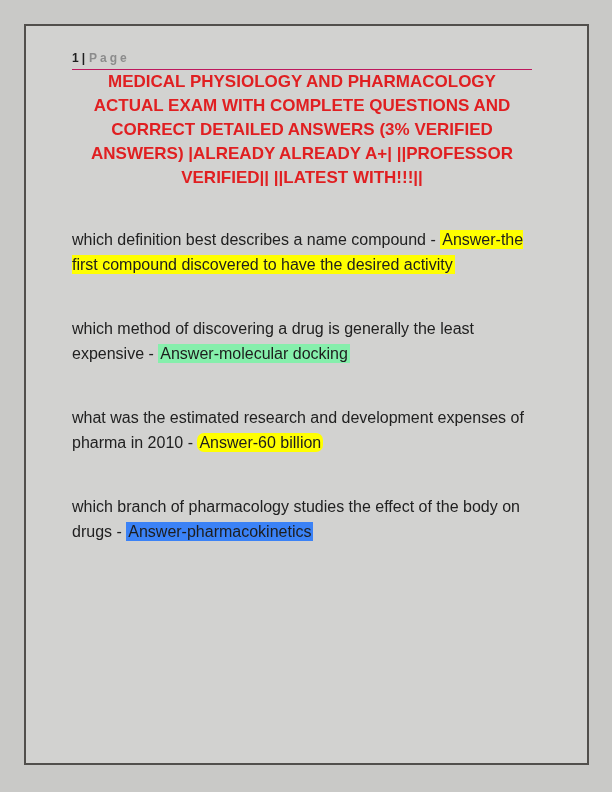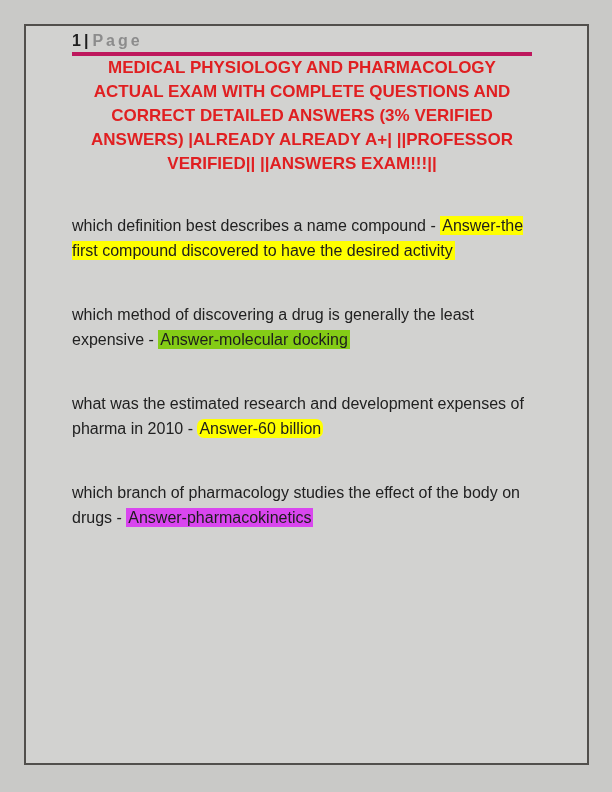--- a/index.html
+++ b/index.html
@@ -21,24 +21,24 @@
     width: 565px;
     height: 741px;
     box-sizing: border-box;
     background: #d2d2d0;
     border: 2px solid #514f4c;
   }
   .content {
     padding: 0 55px 0 46px;
   }
   .page-header {
-    margin-top: 8px;
+    margin-top: 25px;
     padding-bottom: 4px;
-    border-bottom: 4px solid #be185d;
-    font-size: 16px;
+    border-bottom: 1px solid #be185d;
+    font-size: 12px;
     line-height: 14px;
     font-weight: bold;
     color: #1f1f1f;
   }
   .page-header .sep {
     margin: 0 4px 0 3px;
   }
   .page-header .pagelabel {
     color: #8c8c8c;
     letter-spacing: 3px;
@@ -74,41 +74,41 @@
 
     <div class="page-header">
       <span>1</span><span class="sep">|</span><span class="pagelabel" style="color: rgb(140, 140, 140);">Page</span>
     </div>
 
     <div class="title" style="color: rgb(224, 31, 33);">
       <div>MEDICAL PHYSIOLOGY AND PHARMACOLOGY</div>
       <div>ACTUAL EXAM WITH COMPLETE QUESTIONS AND</div>
       <div>CORRECT DETAILED ANSWERS (3% VERIFIED</div>
       <div>ANSWERS) |ALREADY ALREADY A+| ||PROFESSOR</div>
-      <div>VERIFIED|| ||ANSWERS EXAM!!!||</div>
+      <div>VERIFIED|| ||LATEST WITH!!!||</div>
     </div>
 
     <div class="qa">
 
       <div class="qa-item" style="color: rgb(33, 33, 33);">
         <span>which definition best describes a name compound -</span>
         <mark style="background: rgb(255, 255, 0);">Answer-the first compound discovered to have the desired activity</mark>
       </div>
 
       <div class="qa-item" style="color: rgb(33, 33, 33);">
         <span>which method of discovering a drug is generally the least expensive -</span>
-        <mark style="background: #84cc16;">Answer-molecular docking</mark>
+        <mark style="background: #86efac;">Answer-molecular docking</mark>
       </div>
 
 
       <div class="qa-item" style="color: rgb(33, 33, 33);">
         <span>what was the estimated research and development expenses of pharma in 2010 -</span>
         <mark style="background: rgb(255, 255, 0); border-radius: 7px;">Answer-60 billion</mark>
       </div>
 
       <div class="qa-item" style="color: rgb(33, 33, 33);">
         <span>which branch of pharmacology studies the effect of the body on drugs -</span>
-        <mark style="background: #d946ef;">Answer-pharmacokinetics</mark>
+        <mark style="background: #3b82f6;">Answer-pharmacokinetics</mark>
       </div>
 
     </div>
   </div>
 </div>
 
 </body></html>

